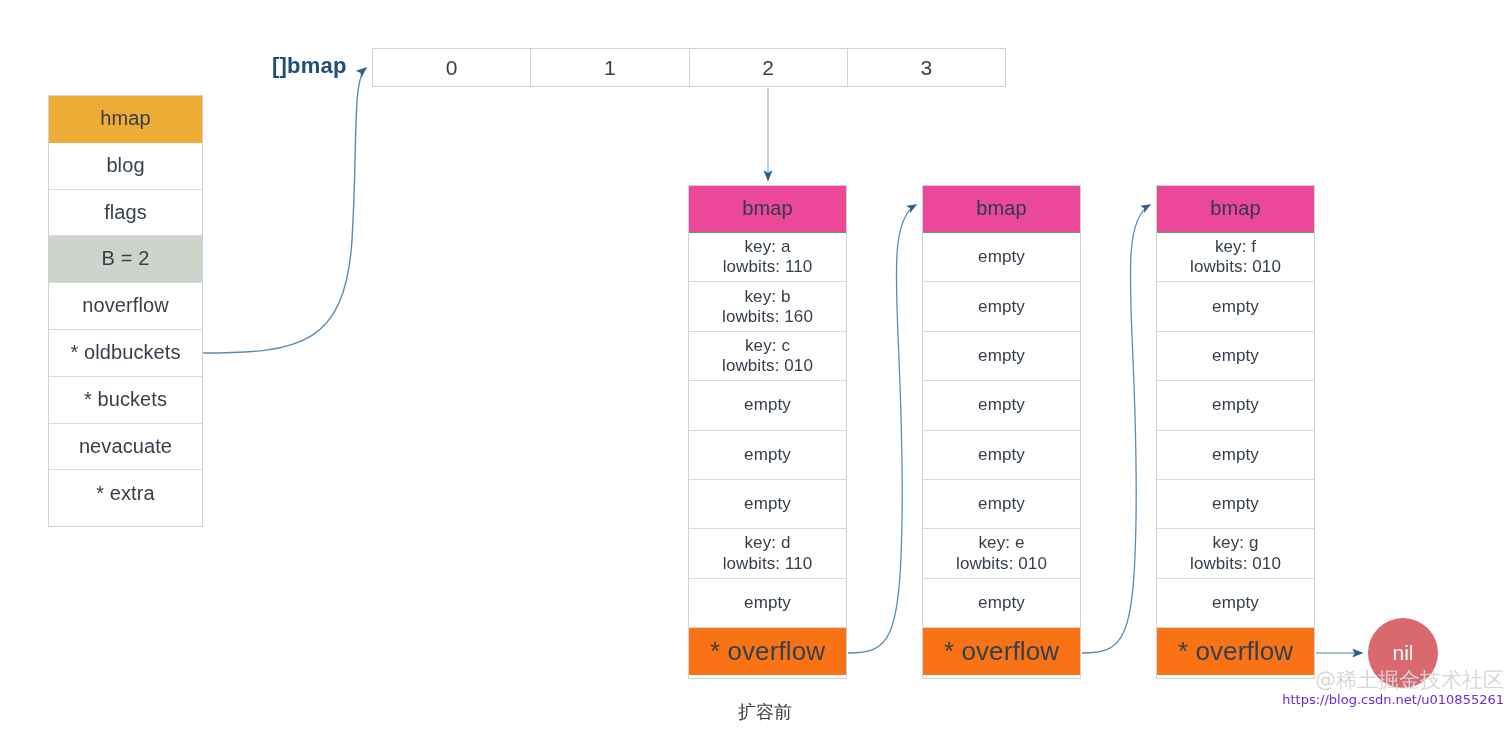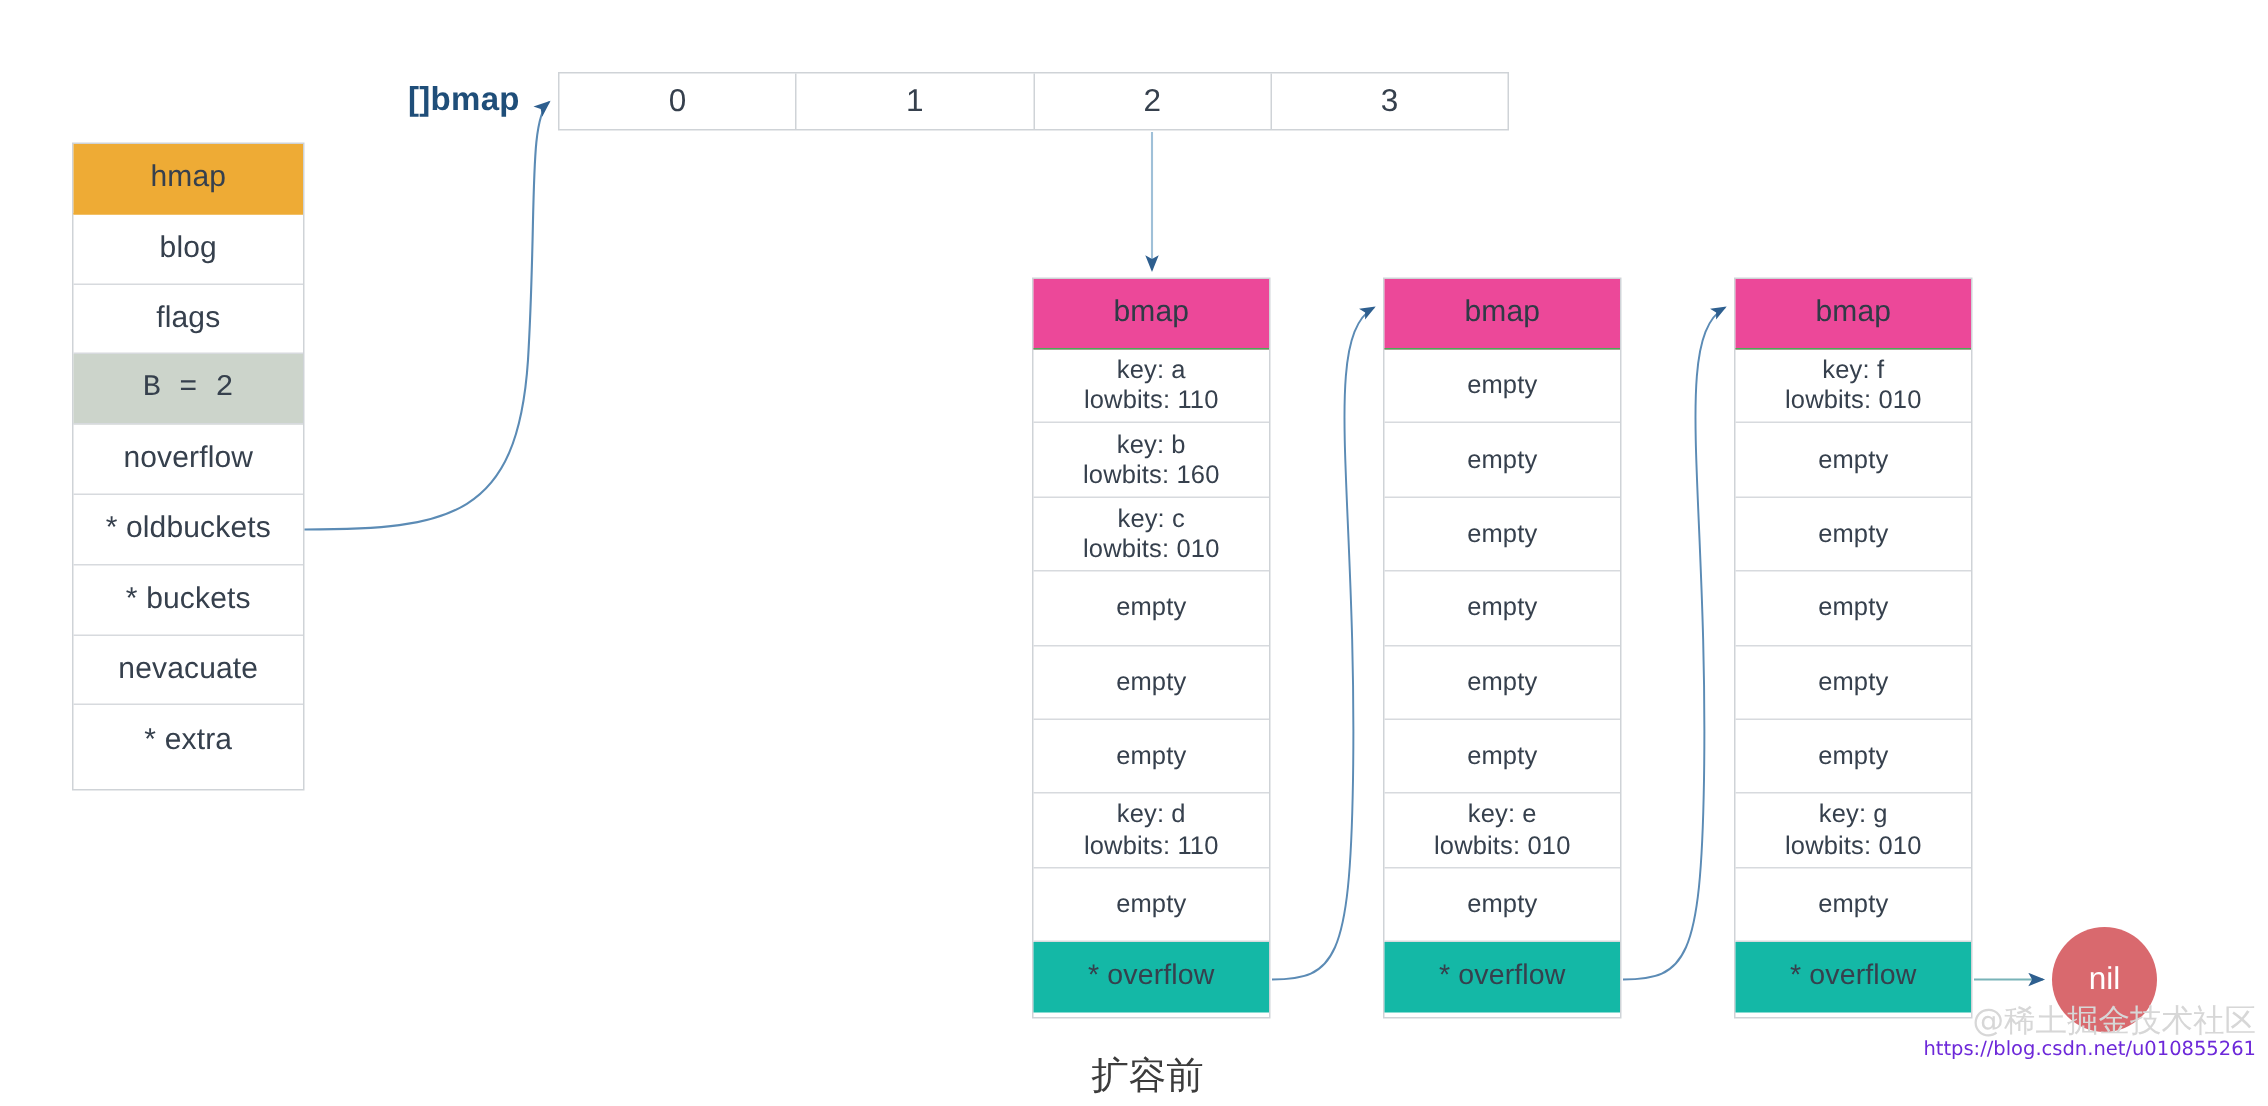--- a/index.html
+++ b/index.html
@@ -46,21 +46,21 @@
     top: 95px;
     width: 155px;
     height: 432px;
     border: 1px solid #cfd3d7;
   }
   #hmap-box .cell { height: 46.8px; font-size: 20px; }
   #hmap-box .cell.header {
     background: #eeab35;
     border-bottom: 1px solid #eeab35;
   }
-  #hmap-box .cell.highlight { background: #ccd4cb; font-family: Liberation Mono, monospace; }
+  #hmap-box .cell.highlight { background: #ccd4cb; }
 
   
   #bmap-label {
     position: absolute;
     left: 272px;
     top: 53px;
     font-size: 22px;
     font-weight: bold;
     color: #1f4e79;
     letter-spacing: .2px;
@@ -99,22 +99,22 @@
   }
   .bmap .cell { height: 49.4px; font-size: 17px; }
   .bmap .cell.header {
     background: #ec4899;
     color: #2f3b46;
     font-size: 20px;
     border-bottom: 1px solid #49ab54;
     height: 47px;
   }
   .bmap .cell.overflow {
-    background: #14b8a6;
-    font-size: 19px;
+    background: #f97316;
+    font-size: 26px;
     border-bottom: none;
     height: 47px;
   }
   #bmap-0 { left: 688px; }
   #bmap-1 { left: 922px; }
   #bmap-2 { left: 1156px; }
 
   
   #nil-node {
     position: absolute;
@@ -131,21 +131,21 @@
     font-size: 21px;
   }
 
   
   #caption {
     position: absolute;
     left: 640px;
     top: 700px;
     width: 250px;
     text-align: center;
-    font-size: 25px;
+    font-size: 18px;
     color: #3c3c3c;
     font-family: "DejaVu Sans", sans-serif;
   }
 
   
   #watermark {
     position: absolute;
     right: 8px;
     bottom: 30px;
     text-align: right;

